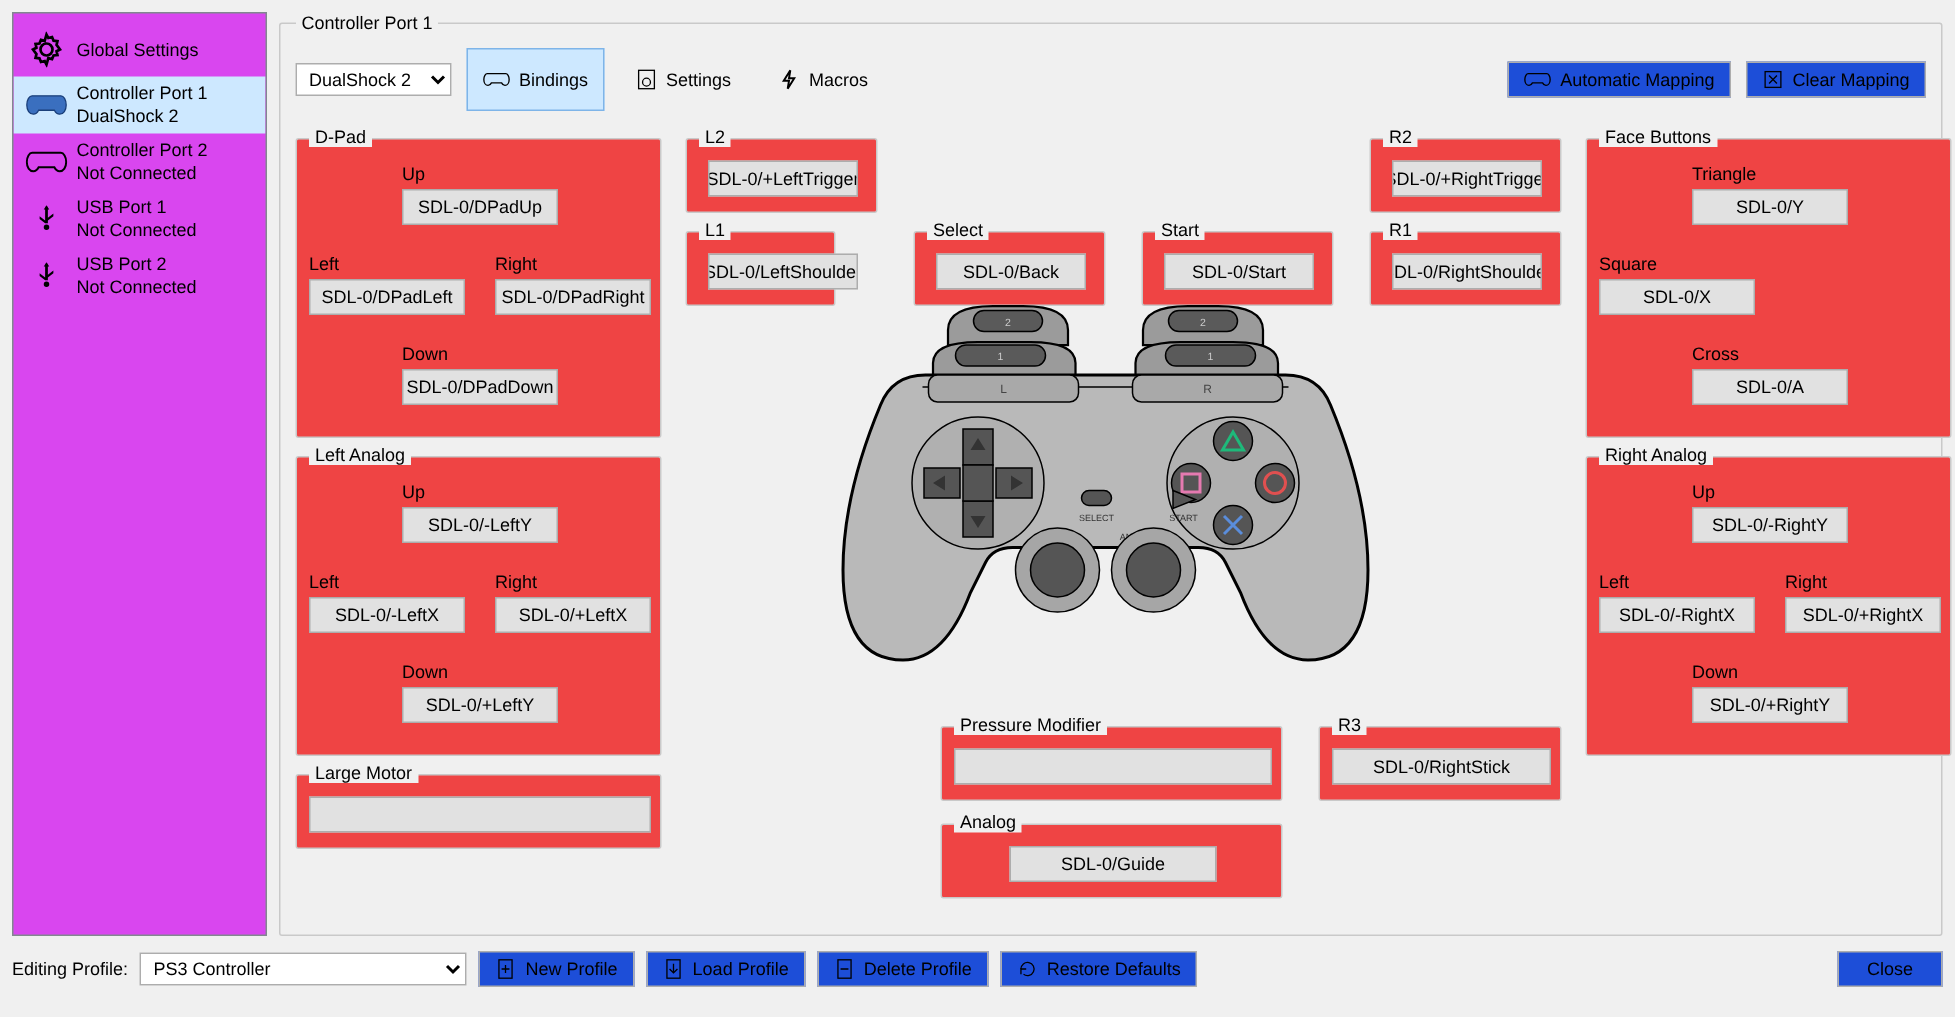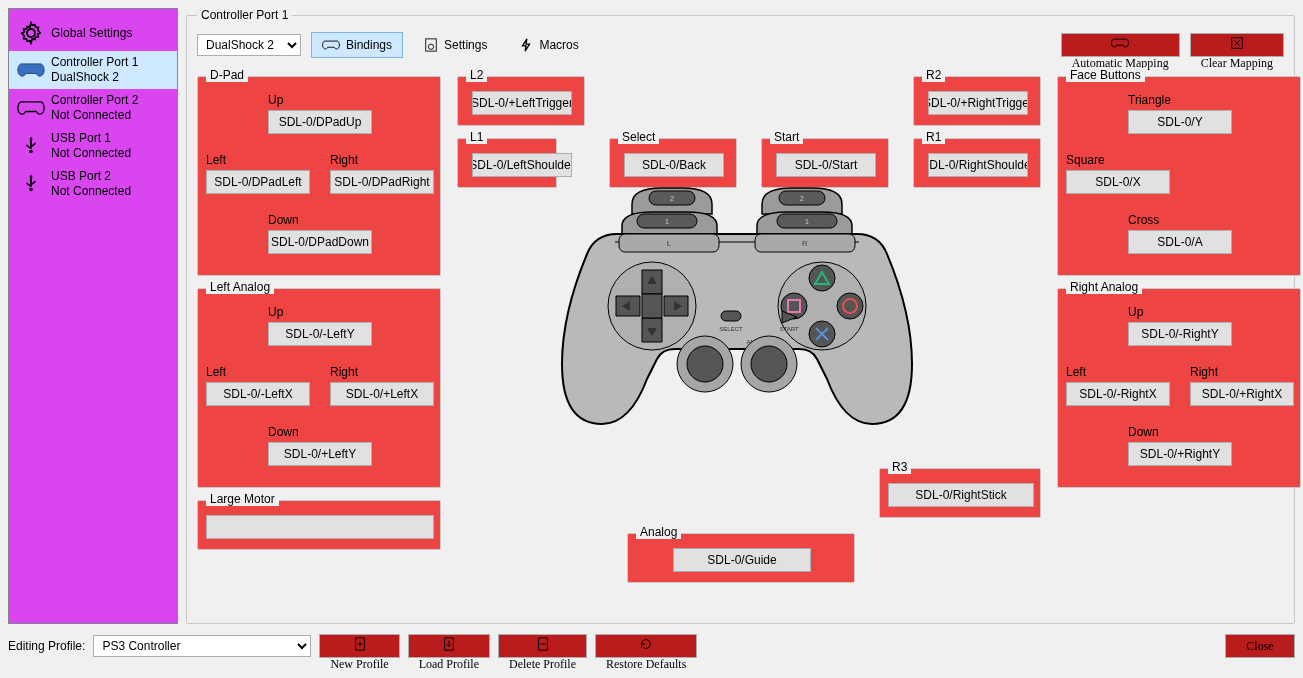--- a/index.html
+++ b/index.html
@@ -78,37 +78,36 @@
   select, .combo {
     height: 22px;
     background: #fff;
     border: 1px solid #adadad;
     padding: 1px 4px;
     font-family: inherit;
     font-size: 12px;
   }
   .btn {
     height: 24px;
-    background: #b91c1c;
+    background: #1d4ed8;
     border: 1px solid #adadad;
     padding: 2px 10px;
-    font-family: Liberation Serif, serif;
+    font-family: Liberation Sans, sans-serif;
     font-size: 12px;
     cursor: pointer;
     display: inline-flex;
     align-items: center;
     gap: 6px;
     white-space: nowrap;
-    flex-direction: column;
   }
   .tab-btn {
     background: transparent;
     border: 1px solid transparent;
     height: 26px;
-    padding: 4px 10px;
+    padding: 20px 10px;
     display: inline-flex;
     align-items: center;
     gap: 6px;
     cursor: pointer;
     font-family: inherit;
     font-size: 12px;
   }
   .tab-btn.active {
     background: #cde8ff;
     border-color: #7eb4e8;
@@ -426,20 +425,26 @@
             <rect x="216" y="161" width="12" height="5" rx="2" fill="#7fd060" stroke="#000" stroke-width="0.5"></rect>
 
             <circle cx="168" cy="178" r="28" fill="#a6a6a6" stroke="#000"></circle>
             <circle cx="168" cy="178" r="18" fill="#555" stroke="#000"></circle>
             <circle cx="232" cy="178" r="28" fill="#a6a6a6" stroke="#000"></circle>
             <circle cx="232" cy="178" r="18" fill="#555" stroke="#000"></circle>
           </svg>
         </div>
 
 
+        <div class="group" style="left:430px;top:400px;width:228px;height:50px">
+          <span class="glabel">Pressure Modifier</span>
+          <div class="bind-slot" style="left:8px;top:14px;width:212px">
+              <div class="bind-btn"></div>
+            </div>
+        </div>
 
         <div class="group" style="left:682px;top:400px;width:162px;height:50px">
           <span class="glabel">R3</span>
           <div class="bind-slot" style="left:8px;top:14px;width:146px">
               <div class="bind-btn">SDL-0/RightStick</div>
             </div>
         </div>
 
         <div class="group" style="left:430px;top:465px;width:228px;height:50px">
           <span class="glabel">Analog</span>

